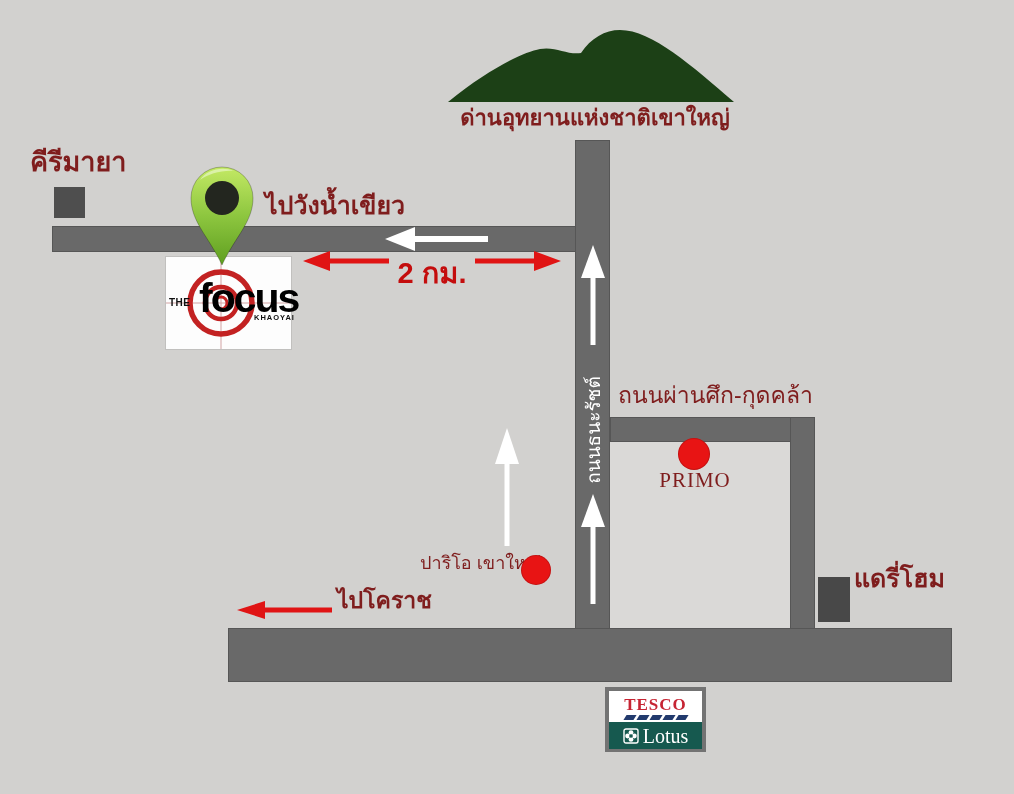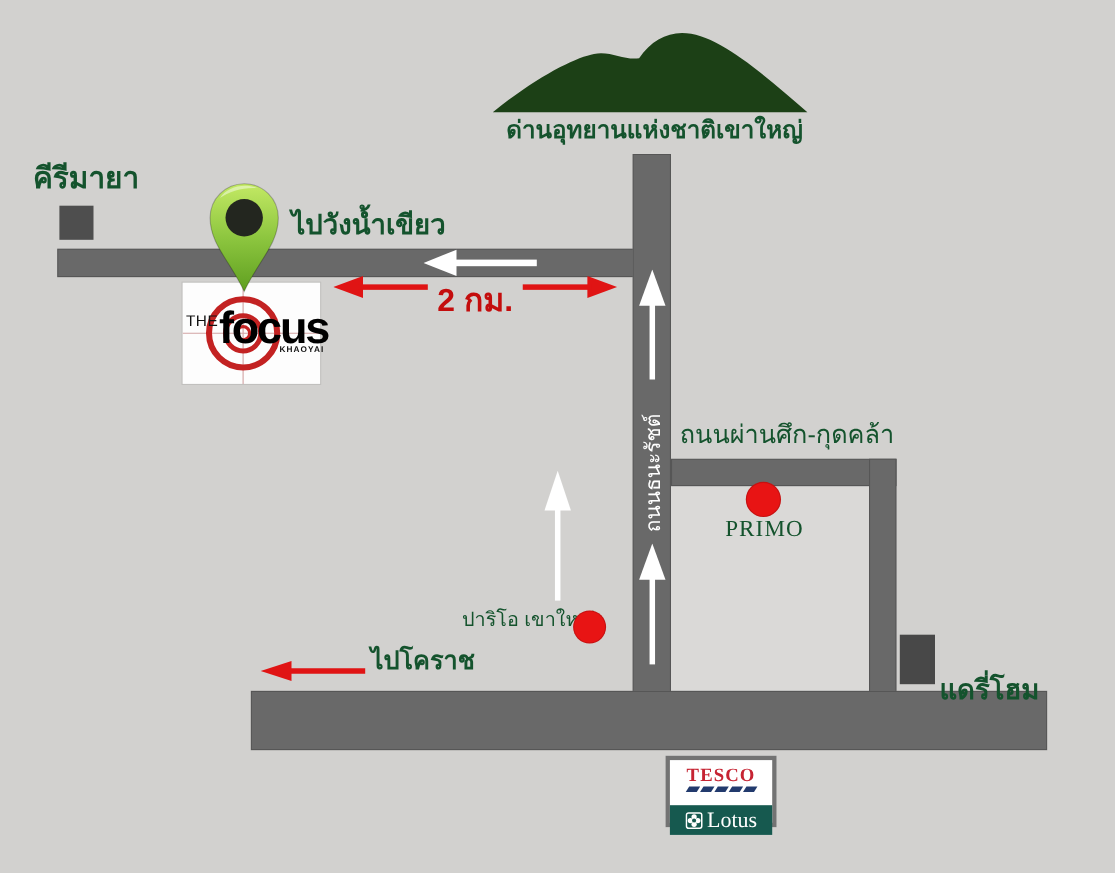--- a/index.html
+++ b/index.html
@@ -1,38 +1,38 @@
 <!DOCTYPE html>
 <html><head>
 <meta charset="utf-8">
 <style>
   html,body{margin:0;padding:0;background:#b9b8b6;font-family:"Liberation Sans",sans-serif;}
   .map{position:relative;width:1014px;height:794px;background:#d2d1cf;overflow:hidden;}
   .abs{position:absolute;}
   .road{position:absolute;background:#696969;box-shadow:inset 0 0 0 1px rgba(0,0,0,.18);}
   .block{position:absolute;background:#dad9d7;}
-  .lbl{position:absolute;color:#14532d;line-height:1.35;white-space:nowrap;}
+  .lbl{position:absolute;color:#7f1d1d;line-height:1.35;white-space:nowrap;}
   .sq{position:absolute;background:#4e4e4e;}
   .dot{position:absolute;border-radius:50%;background:#e81414;box-shadow:inset 0 0 0 1px rgba(0,0,0,.15);}
   .vroad-label{position:absolute;left:575px;top:348px;width:35px;height:164px;display:flex;align-items:center;justify-content:center;}
   .vroad-label span{transform:rotate(-90deg);white-space:nowrap;color:#fff;font-size:19px;}
   .dist-wrap{position:absolute;left:303px;top:250px;width:258px;height:34px;display:flex;align-items:flex-start;justify-content:space-between;}
   .dist-text{color:#c40d0d;font-size:29px;font-weight:bold;white-space:nowrap;padding:0 3px;}
   .mit-label{position:absolute;left:228px;top:628px;width:724px;height:54px;display:flex;align-items:center;justify-content:center;color:#fff;font-size:40px;letter-spacing:1px;padding-left:26px;box-sizing:border-box;}
   
   .focus-box{position:absolute;left:166px;top:257px;width:125px;height:92px;background:#fdfdfd;box-shadow:0 0 0 1px rgba(0,0,0,.08);}
-  .focus-the{position:absolute;left:3px;top:26px;font-size:14px;font-weight:normal;color:#111;letter-spacing:.5px;}
+  .focus-the{position:absolute;left:3px;top:40px;font-size:10px;font-weight:bold;color:#111;letter-spacing:.5px;}
   .focus-name{position:absolute;left:33px;top:21px;font-size:41px;font-weight:bold;color:#000000;letter-spacing:-2px;line-height:1;}
   .focus-sub{position:absolute;left:88px;top:28px;font-size:7.5px;font-weight:bold;color:#111;letter-spacing:1px;margin-top:28px;}
   
   .tesco-box{position:absolute;left:605px;top:687px;width:101px;height:65px;background:#fff;border:4px solid #737373;box-sizing:border-box;}
   .tesco-top{height:22px;display:flex;align-items:flex-end;justify-content:center;font-family:"Liberation Serif",serif;font-weight:bold;font-size:17px;color:#c62433;letter-spacing:1px;line-height:1;}
   .tesco-dashes{height:9px;display:flex;align-items:center;justify-content:center;gap:3px;}
   .tesco-dashes i{display:block;width:10px;height:5px;background:#223a6d;transform:skewX(-32deg);}
-  .tesco-bottom{height:27px;background:#16594f;display:flex;align-items:center;justify-content:center;gap:4px;color:#fff;margin-top:10px;}
+  .tesco-bottom{height:27px;background:#16594f;display:flex;align-items:center;justify-content:center;gap:4px;color:#fff;}
   .tesco-bottom span{font-family:"Liberation Serif",serif;font-size:20px;line-height:1;}
 </style>
 </head>
 <body>
 
 <div class="map">
 
   <div class="block" style="left:610px;top:442px;width:180px;height:186px;"></div>
 
   <div class="road" style="left:52px;top:226px;width:558px;height:26px;"></div>
@@ -94,21 +94,21 @@
   <div class="vroad-label">
     <span>ถนนธนะรัชต์</span>
   </div>
 
   <div class="lbl" style="left:618px;top:380px;font-size:23px;font-weight:normal;">ถนนผ่านศึก-กุดคล้า</div>
 
   <div class="dot" style="left:678px;top:438px;width:32px;height:32px;"></div>
   <div class="lbl" style="left:650px;top:466px;width:90px;text-align:center;font-family:'Liberation Serif',serif;font-size:21px;letter-spacing:1px;">PRIMO</div>
 
   <div class="sq" style="left:818px;top:577px;width:32px;height:45px;background:#484848;"></div>
-  <div class="lbl" style="left:854px;top:611px;font-size:25px;font-weight:bold;text-align:right;">แดรี่โฮม</div>
+  <div class="lbl" style="left:854px;top:562px;font-size:25px;font-weight:bold;text-align:right;">แดรี่โฮม</div>
 
   <div class="lbl" style="left:420px;top:551px;font-size:18px;">ปาริโอ เขาใหญ่</div>
   <div class="dot" style="left:521px;top:555px;width:30px;height:30px;"></div>
 
   <div class="lbl" style="left:337px;top:585px;font-size:23px;font-weight:bold;">ไปโคราช</div>
   <div class="abs" style="left:237px;top:599px;">
     <svg width="96" height="22" viewBox="0 0 96 22">
       <polygon points="0,11 28,2 28,20" fill="#e01414"></polygon>
       <rect x="24" y="8.5" width="71" height="5" fill="#e01414"></rect>
     </svg>

